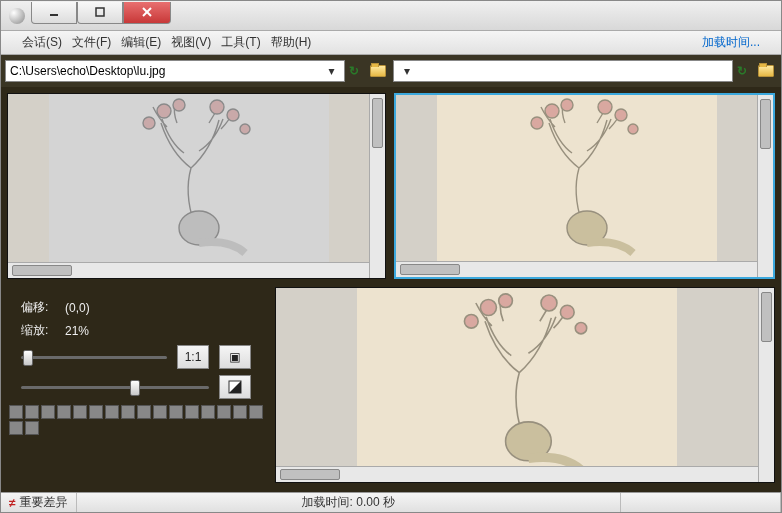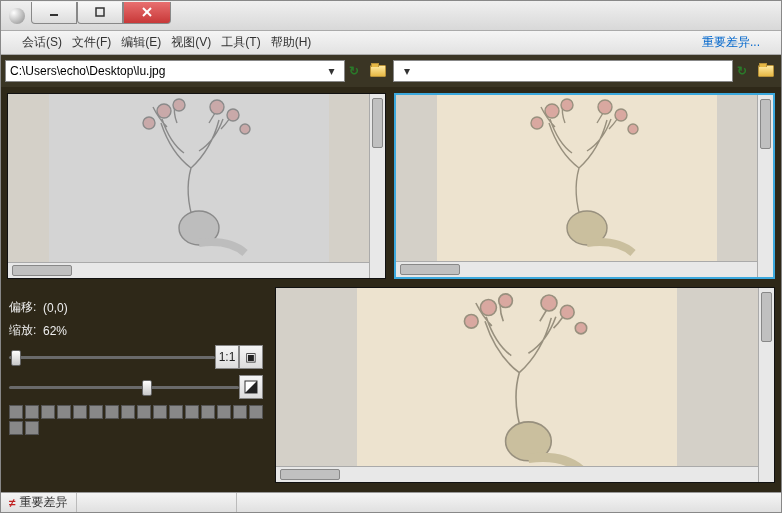--- a/index.html
+++ b/index.html
@@ -27,26 +27,26 @@
 .images-row{display:flex;gap:8px;padding:6px 6px 8px 6px;height:200px}
 .imgpanel{flex:1;background:#d4d0c8;border:1px solid #111;position:relative;display:flex}
 .imgpanel.sel{border:2px solid #3ba8dd}
 .imgcanvas{flex:1;display:flex;align-items:center;justify-content:center;overflow:hidden}
 .scroll-v{width:16px;background:#e8e8e8;border-left:1px solid #aaa;position:relative}
 .scroll-v .thumb{position:absolute;left:2px;right:2px;top:4px;height:50px;background:#c0c0c0;border:1px solid #888;border-radius:2px}
 .scroll-h{height:16px;background:#e8e8e8;border-top:1px solid #aaa;position:relative}
 .scroll-h .thumb{position:absolute;top:2px;bottom:2px;left:4px;width:60px;background:#c0c0c0;border:1px solid #888;border-radius:2px}
 .lower{display:flex;padding:0 6px 4px 6px;gap:10px;height:200px}
 .controls{width:258px;color:#eee;padding:6px 2px}
-.ctrlrow{display:flex;align-items:center;margin:6px 0;}
+.ctrlrow{display:flex;align-items:center;margin:6px 12px;gap:10px}
 .ctrlrow .lbl{width:34px}
 .slider{flex:1;height:20px;position:relative}
 .slider .track{position:absolute;top:9px;left:0;right:0;height:3px;background:#6a6a6a;border-radius:2px}
 .slider .knob{position:absolute;top:3px;width:10px;height:16px;background:linear-gradient(#fefefe,#c8c8c8);border:1px solid #666;border-radius:2px}
-.iconbtn{width:24px;height:24px;border:1px solid #888;background:linear-gradient(#f5f5f5,#ddd);display:flex;align-items:center;justify-content:center;color:#222;font-size:10px}
+.iconbtn{width:32px;height:24px;border:1px solid #888;background:linear-gradient(#f5f5f5,#ddd);display:flex;align-items:center;justify-content:center;color:#222;font-size:10px}
 .swatches{display:flex;flex-wrap:wrap;gap:2px;margin-top:4px}
 .sw{width:14px;height:14px;border:1px solid #555}
 .preview{flex:1;background:#d4d0c8;border:1px solid #111;display:flex}
 .statusbar{position:absolute;bottom:1px;left:1px;right:1px;height:20px;background:linear-gradient(#f5f5f5,#e0e0e0);border-top:1px solid #999;display:flex;align-items:center;font-size:12px;color:#333}
 .statusbar .seg{padding:0 8px;border-right:1px solid #bbb;height:100%;display:flex;align-items:center;gap:4px}
 .neq{color:#c02020;font-weight:bold}
 .deer{position:relative;width:280px;height:170px}
 .deer .bg{position:absolute;inset:0}
 .deer.grey .bg{background:#d4d4d4}
 .deer.sepia .bg{background:#ede3cf}
@@ -77,21 +77,21 @@
   </div>
 </div>
 
 <div class="menubar">
   <span>会话(S)</span>
   <span>文件(F)</span>
   <span>编辑(E)</span>
   <span>视图(V)</span>
   <span>工具(T)</span>
   <span>帮助(H)</span>
-  <span class="update">重要差异...</span>
+  <span class="update">加载时间...</span>
 </div>
 
 <div class="pathbar">
   <div class="pathgrp">
     <div class="pathfield">
       <input value="C:\Users\echo\Desktop\lu.jpg" style="">
       <span class="pathbtn">▾</span>
     </div>
     <div class="pathbtn">
         <span class="arrow-ico"></span>
@@ -173,21 +173,21 @@
 </div>
 
 <div class="lower">
   <div class="controls">
     <div class="ctrlrow">
       <span class="lbl">偏移:</span>
       <span>(0,0)</span>
     </div>
     <div class="ctrlrow">
       <span class="lbl">缩放:</span>
-      <span>62%</span>
+      <span>21%</span>
     </div>
     <div class="ctrlrow">
       <div class="slider">
           <div class="track"></div>
           <div class="knob" style="left:2px"></div>
         </div>
       <div class="iconbtn">
           <span>1:1</span>
         </div>
       <div class="iconbtn">
@@ -256,14 +256,15 @@
         <div class="thumb"></div>
       </div>
   </div>
 </div>
 
 <div class="statusbar">
   <div class="seg">
       <span class="neq">≠</span>
       <span>重要差异</span>
     </div>
+  <div class="seg" style="flex:1;justify-content:center">加载时间: 0.00 秒</div>
   <div class="seg" style="width:160px"></div>
 </div>
 
 </body></html>

